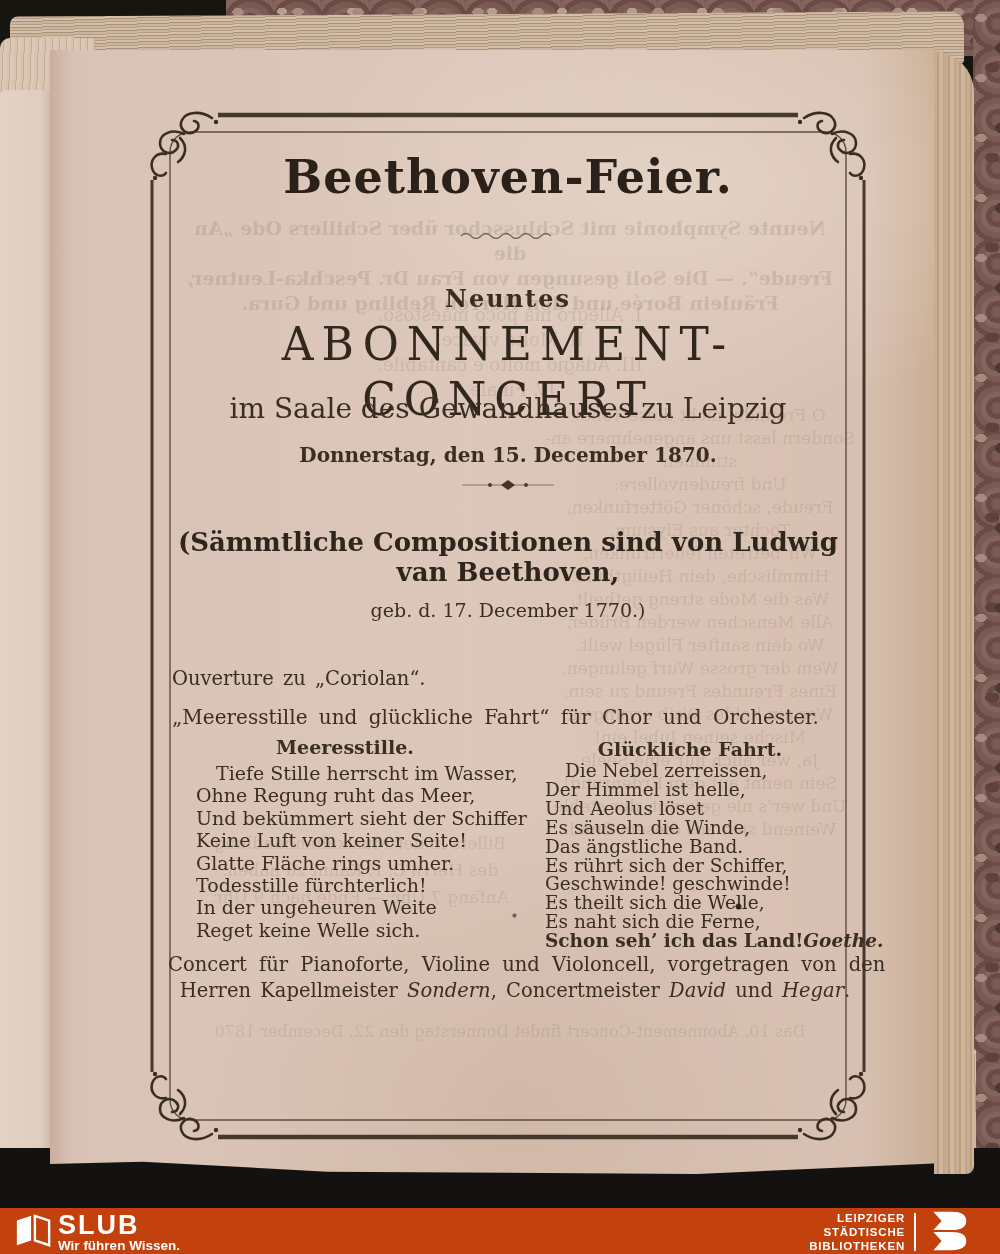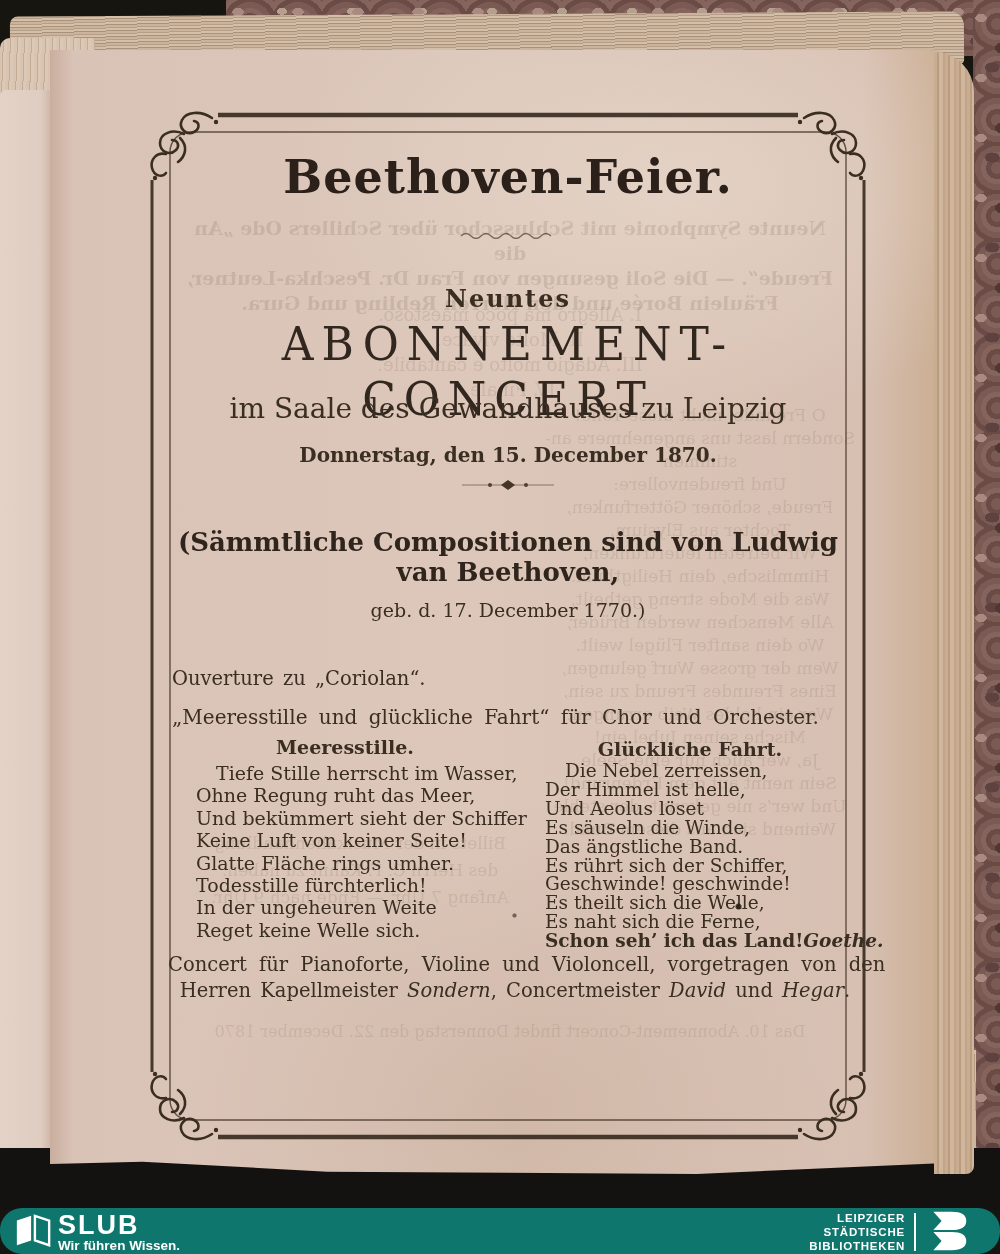--- a/index.html
+++ b/index.html
@@ -76,21 +76,21 @@
   .poem div{white-space:nowrap;}
   .indent{padding-left:20px;}
   .lastline{display:flex;justify-content:space-between;align-items:baseline;font-weight:bold;}
   .attrib{font-style:italic;padding-right:4px;}
   .item3a{left:168px;top:953px;width:694px;font-size:19.5px;word-spacing:6px;white-space:nowrap;}
   .item3b{left:168px;top:979px;width:694px;font-size:19.5px;word-spacing:3px;text-align:center;white-space:nowrap;}
   .ital{font-style:italic;}
   .stain{position:absolute;z-index:9;border-radius:50%;background:radial-gradient(circle,#2e241c 0 40%,rgba(46,36,28,.25) 70%,transparent 72%);}
 
   
-  .footer{position:absolute;z-index:10;left:0;top:1208px;width:1000px;height:46px;background:#0f766e;font-family:"Liberation Sans",sans-serif;border-radius:22px;}
+  .footer{position:absolute;z-index:10;left:0;top:1208px;width:1000px;height:46px;background:#c2410c;font-family:"Liberation Sans",sans-serif;}
   .slub-icon{position:absolute;left:14px;top:6px;}
   .slub-name{position:absolute;left:58px;top:2px;font-size:27px;font-weight:bold;letter-spacing:2px;color:#fff;}
   .slub-tag{position:absolute;left:58px;top:30px;font-size:13.5px;font-weight:bold;color:#fff;}
   .lsb-text{position:absolute;left:705px;top:3px;width:200px;text-align:right;color:#fff;font-size:11.5px;font-weight:bold;line-height:14px;letter-spacing:.8px;}
   .lsb-sep{position:absolute;left:914px;top:5px;width:2px;height:38px;background:#fff;}
   .lsb-logo{position:absolute;left:924px;top:2px;}
 </style>
 </head>
 <body>
 

